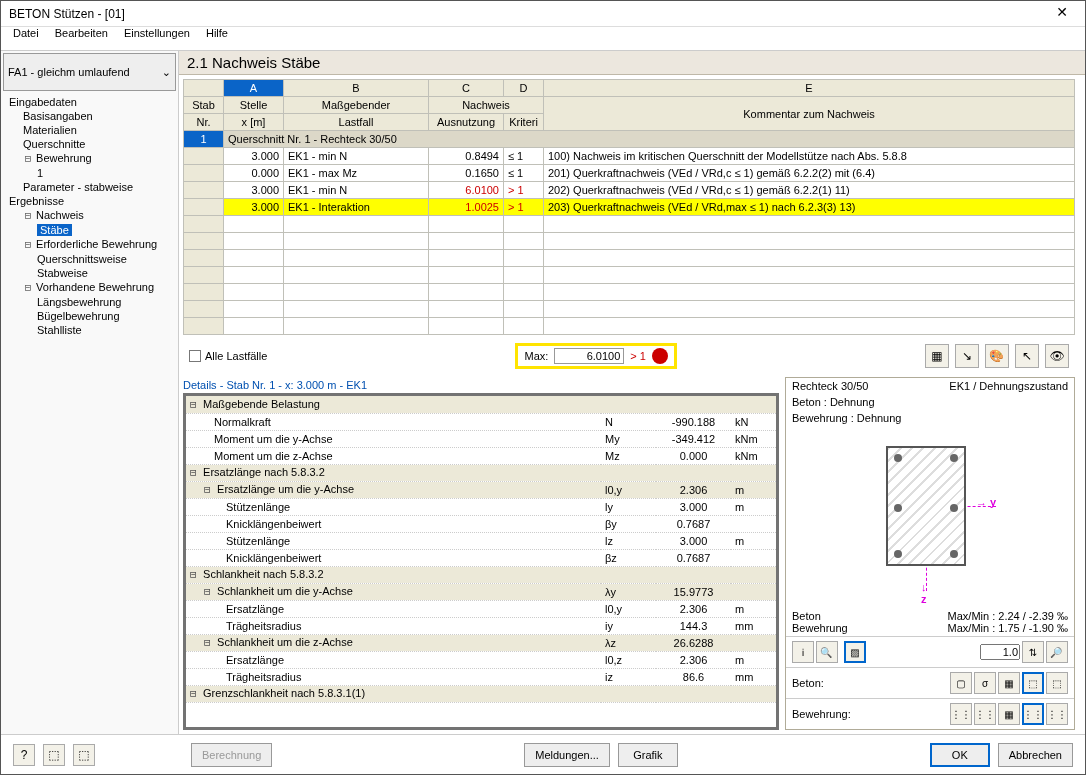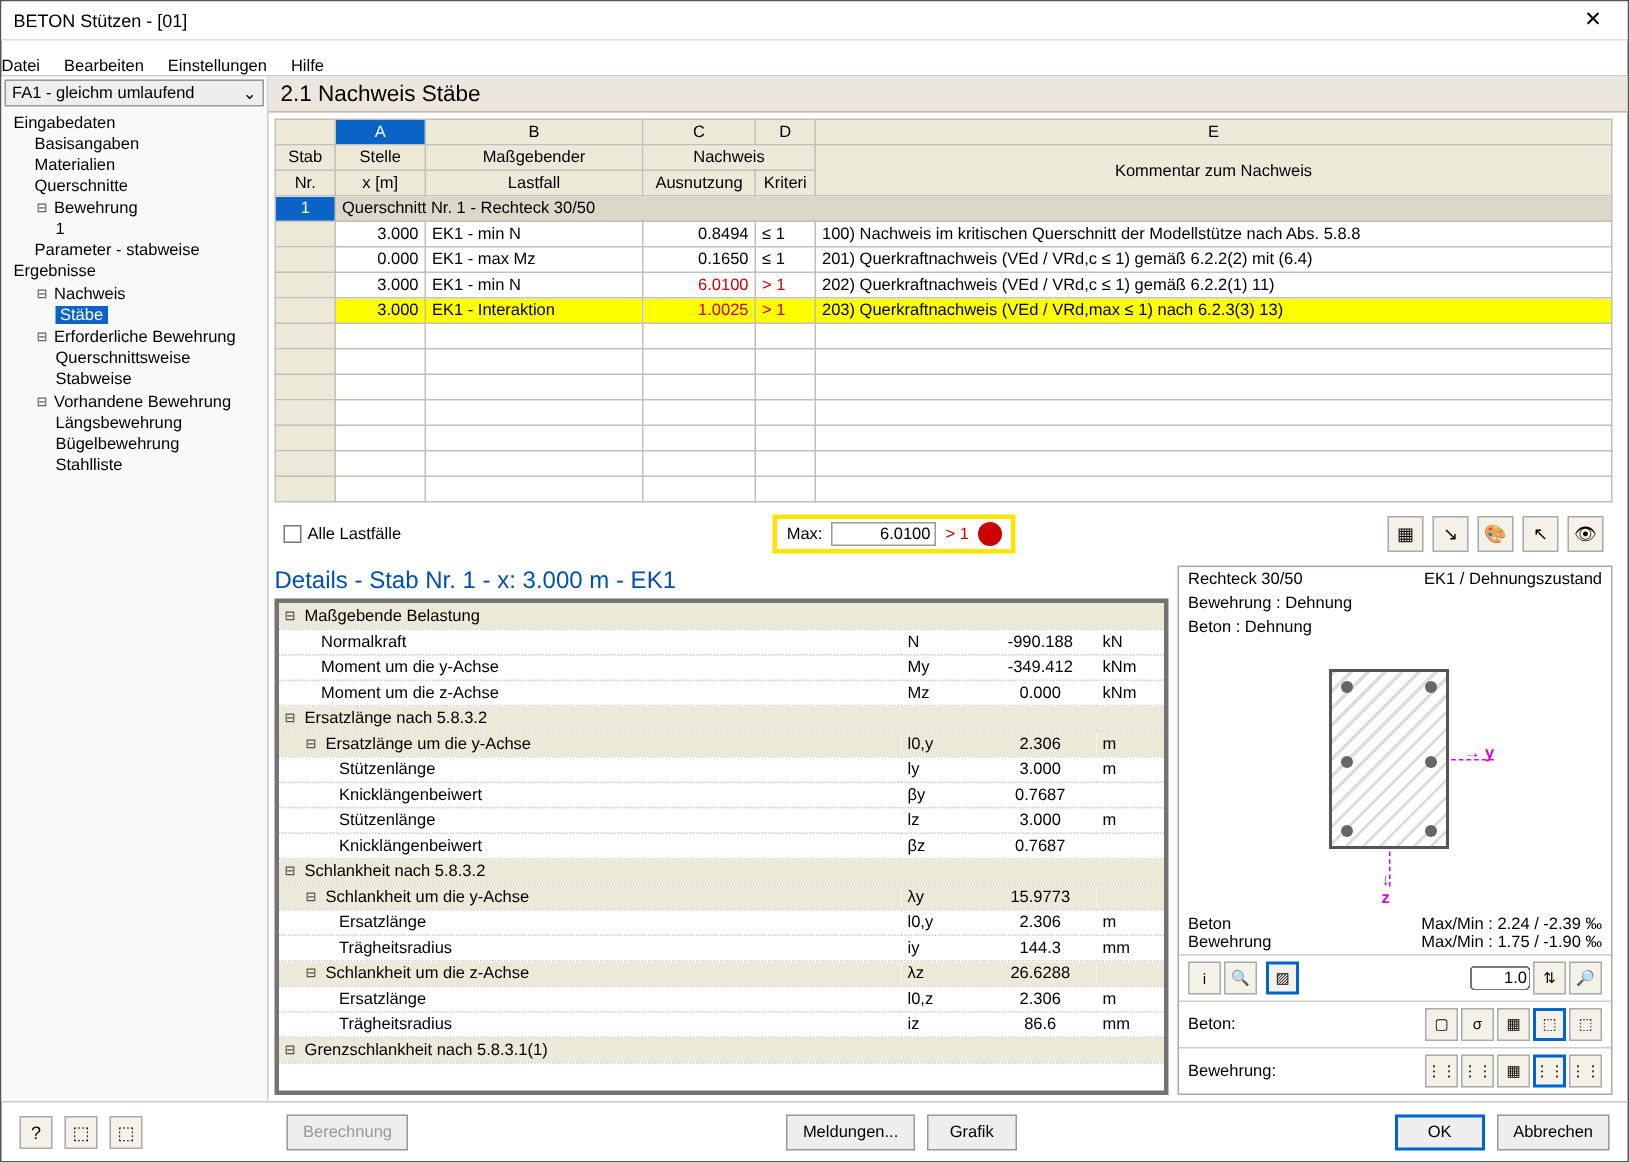--- a/index.html
+++ b/index.html
@@ -1,25 +1,25 @@
 <!DOCTYPE html>
 <html><head>
 <meta charset="utf-8">
 <style>
 * { box-sizing: border-box; margin: 0; padding: 0; font-family: "Segoe UI", Tahoma, sans-serif; font-size: 11px; }
 body { background: #fff; width: 1086px; height: 775px; overflow: hidden; position: relative; }
 .window { border: 1px solid #555; width: 1086px; height: 775px; display: flex; flex-direction: column; }
 .titlebar { height: 26px; background: #fff; display: flex; align-items: center; padding: 0 8px; border-bottom: 1px solid #ddd; }
 .titlebar .title { flex: 1; font-size: 12px; }
 .titlebar .close { width: 30px; height: 20px; text-align: center; font-size: 14px; cursor: pointer; }
-.menubar { height: 24px; display: flex; align-items: flex-end; gap: 16px; padding: 0 0; border-bottom: 1px solid #ccc; }
+.menubar { height: 24px; display: flex; align-items: flex-start; gap: 16px; padding: 0 12px; border-bottom: 1px solid #ccc; }
 .menubar span { cursor: pointer; }
 .body { flex: 1; display: flex; min-height: 0; }
 .sidebar { width: 178px; border-right: 1px solid #ccc; display: flex; flex-direction: column; background: #f9f9f9; }
-.dropdown { height: 18px; border: 1px solid #999; margin: 2px; background: #eee; display: flex; align-items: center; padding: 0 4px; cursor: pointer; }
+.dropdown { height: 38px; border: 1px solid #999; margin: 2px; background: #eee; display: flex; align-items: center; padding: 0 4px; cursor: pointer; }
 .dropdown span:first-child { flex: 1; }
 .tree { flex: 1; padding: 2px 0; overflow-y: auto; font-size: 11px; }
 .tree .node { padding: 1px 0 1px 8px; cursor: pointer; white-space: nowrap; }
 .tree .lvl1 { padding-left: 22px; }
 .tree .lvl2 { padding-left: 36px; }
 .tree .selected { background: #0a64c8; color: #fff; display: inline-block; padding: 0 3px; }
 .tree .icon { display: inline-block; width: 10px; text-align: center; color: #666; font-family: monospace; }
 .main { flex: 1; display: flex; flex-direction: column; min-width: 0; }
 .sectionhdr { background: #ece7de; border-bottom: 1px solid #bfb8a8; padding: 3px 8px; font-size: 15px; }
 .grid-area { padding: 4px 10px 0 4px; }
@@ -38,21 +38,21 @@
 .statusbar .lbl { flex: 0 0 auto; }
 .statusbar .spacer { flex: 1; }
 .maxbox { border: 3px solid #ffe400; display: flex; align-items: center; padding: 2px 6px; gap: 6px; }
 .maxbox input { width: 70px; text-align: right; border: 1px solid #999; padding: 1px 3px; }
 .maxbox .crit { color: #c00; }
 .maxbox .face { width: 16px; height: 16px; background: #c00; border-radius: 50%; }
 .iconbar { display: flex; gap: 6px; margin-left: auto; }
 .iconbtn { width: 24px; height: 24px; border: 1px solid #aaa; background: #f3f1e8; cursor: pointer; display: flex; align-items: center; justify-content: center; font-size: 12px; }
 .lower { flex: 1; display: flex; gap: 6px; padding: 0 10px 4px 4px; min-height: 0; }
 .details { flex: 1; display: flex; flex-direction: column; min-width: 0; }
-.details-hdr { color: #0050b0; padding: 2px 0; font-size: 16px; }
+.details-hdr { color: #0050b0; padding: 2px 0; font-size: 11px; }
 .details-body { flex: 1; border: 3px solid #737373; overflow-y: scroll; overflow-x: hidden; background: #fff; position: relative; }
 .dgrid { width: 100%; border-collapse: collapse; table-layout: fixed; }
 .dgrid td { border-bottom: 1px dotted #ccc; padding: 1px 4px; height: 17px; font-size: 11px; overflow: hidden; }
 .dgrid .cat { background: #ece9d8; }
 .dgrid .sym { width: 50px; text-align: left; }
 .dgrid .val { width: 70px; text-align: center; }
 .dgrid .unit { width: 40px; }
 .dgrid .ic { display: inline-block; width: 10px; font-family: monospace; color: #555; }
 .rightpanel { width: 290px; display: flex; flex-direction: column; border: 1px solid #b0ab98; background: #fff; }
 .rp-hdr { padding: 2px 6px; font-size: 11px; display: flex; }
@@ -378,24 +378,24 @@
             </tbody>
               </table>
           </div>
         </div>
         <div class="rightpanel">
           <div class="rp-hdr">
               <span>Rechteck 30/50</span>
               <span class="r">EK1 / Dehnungszustand</span>
             </div>
           <div class="rp-hdr">
+              <span>Beton : Dehnung</span>
+            </div>
+          <div class="rp-hdr">
               <span>Bewehrung : Dehnung</span>
-            </div>
-          <div class="rp-hdr">
-              <span>Beton : Dehnung</span>
             </div>
           <div class="rp-graphic">
             <div class="dashline-h"></div>
               <div class="dashline-v"></div>
             <div class="cross">
               <div class="bar" style="left:6px;top:6px"></div>
                 <div class="bar" style="right:6px;top:6px"></div>
               <div class="bar" style="left:6px;top:56px"></div>
                 <div class="bar" style="right:6px;top:56px"></div>
               <div class="bar" style="left:6px;bottom:6px"></div>

